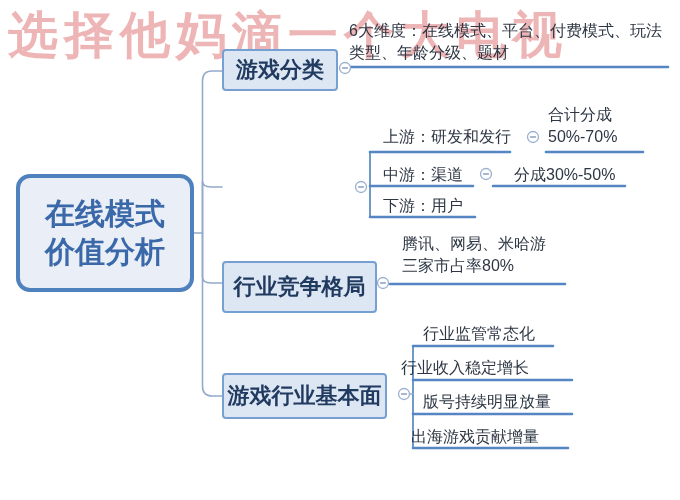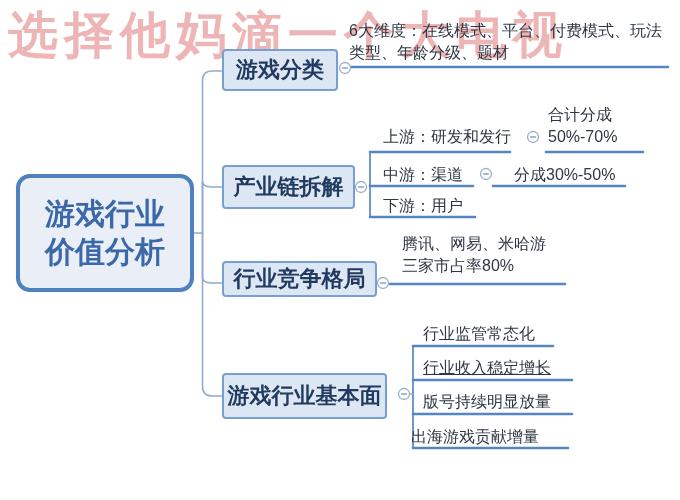--- a/index.html
+++ b/index.html
@@ -35,35 +35,35 @@
   }
   .topic{
     background:var(--boxFill,#dde7f3);
     border:2px solid var(--boxBorder,#76a0d2);border-radius:4px;
     display:flex;align-items:center;justify-content:center;
     font-size:22px;font-weight:600;color:var(--boxText,#203a60);
     white-space:nowrap;
   }
   .b1{left:222px;top:49px;width:116px;height:42px;}
   .b2{left:222px;top:165px;width:133px;height:44px;}
-  .b3{left:222px;top:261px;width:155px;height:36px;}
+  .b3{left:222px;top:261px;width:155px;height:52px;}
   .b4{left:222px;top:373px;width:165px;height:46px;}
   .leaf{
     font-size:16px;line-height:21.5px;color:var(--leafText,#2e3744);
     white-space:pre-line;
   }
   .t1 {left:349px;top:20px;width:326px;}
   .t2a{left:383px;top:126px;text-align:center;}
   .t2a1{left:548px;top:104px;line-height:22px;}
   .t2b{left:383px;top:164px;}
   .t2b1{left:514px;top:164px;}
   .t2c{left:383px;top:195px;}
   .t3 {left:402px;top:233px;}
   .t4a{left:423px;top:323px;}
-  .t4b{left:423px;top:357px;text-decoration:underline;}
+  .t4b{left:401px;top:357px;}
   .t4c{left:423px;top:391px;}
   .t4d{left:411px;top:426px;}
 </style>
 </head>
 <body>
 
 <div id="canvas">
 
   <div class="watermark">选择他妈滴一个大电视</div>
 
@@ -116,25 +116,24 @@
     <g>
       <circle class="handle-ring" cx="383" cy="283" r="5.5"></circle>
         <line class="handle-dash" x1="380.5" y1="283" x2="385.5" y2="283"></line>
     </g>
     <g>
       <circle class="handle-ring" cx="404" cy="394" r="5.5"></circle>
         <line class="handle-dash" x1="401.5" y1="394" x2="406.5" y2="394"></line>
     </g>
   </svg>
 
-  <div class="node root">游戏行业
+  <div class="node root">在线模式
 价值分析</div>
 
   <div class="node topic b1">游戏分类</div>
-  <div class="node topic b2">产业链拆解</div>
   <div class="node topic b3">行业竞争格局</div>
   <div class="node topic b4">游戏行业基本面</div>
 
   <div class="node leaf t1">6大维度：在线模式、平台、付费模式、玩法类型、年龄分级、题材</div>
 
   <div class="node leaf t2a">上游：研发和发行</div>
   <div class="node leaf t2a1">合计分成
 50%-70%</div>
   <div class="node leaf t2b">中游：渠道</div>
   <div class="node leaf t2b1">分成30%-50%</div>

